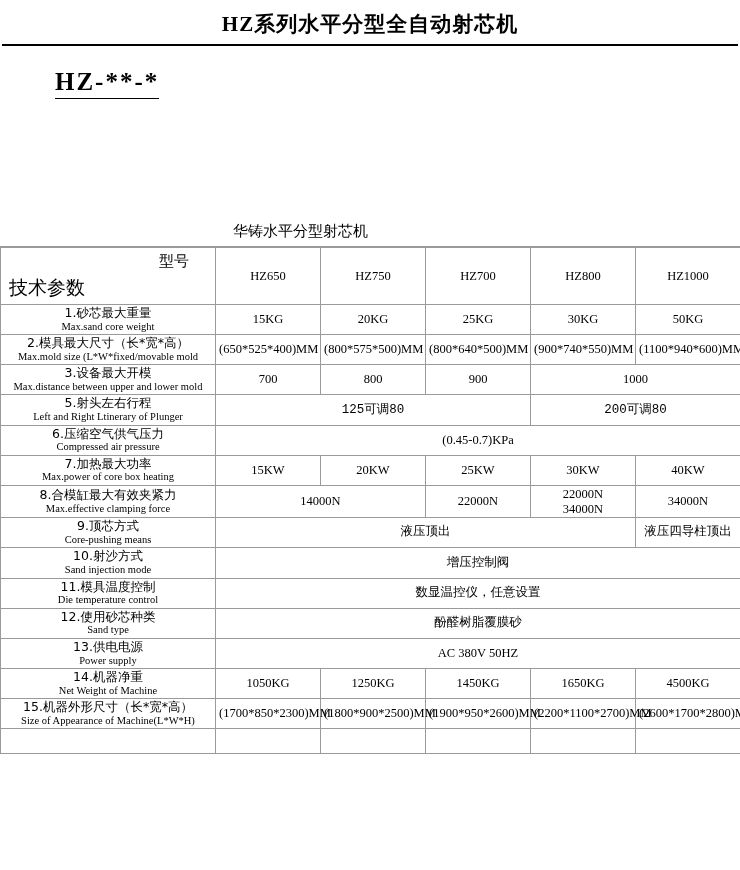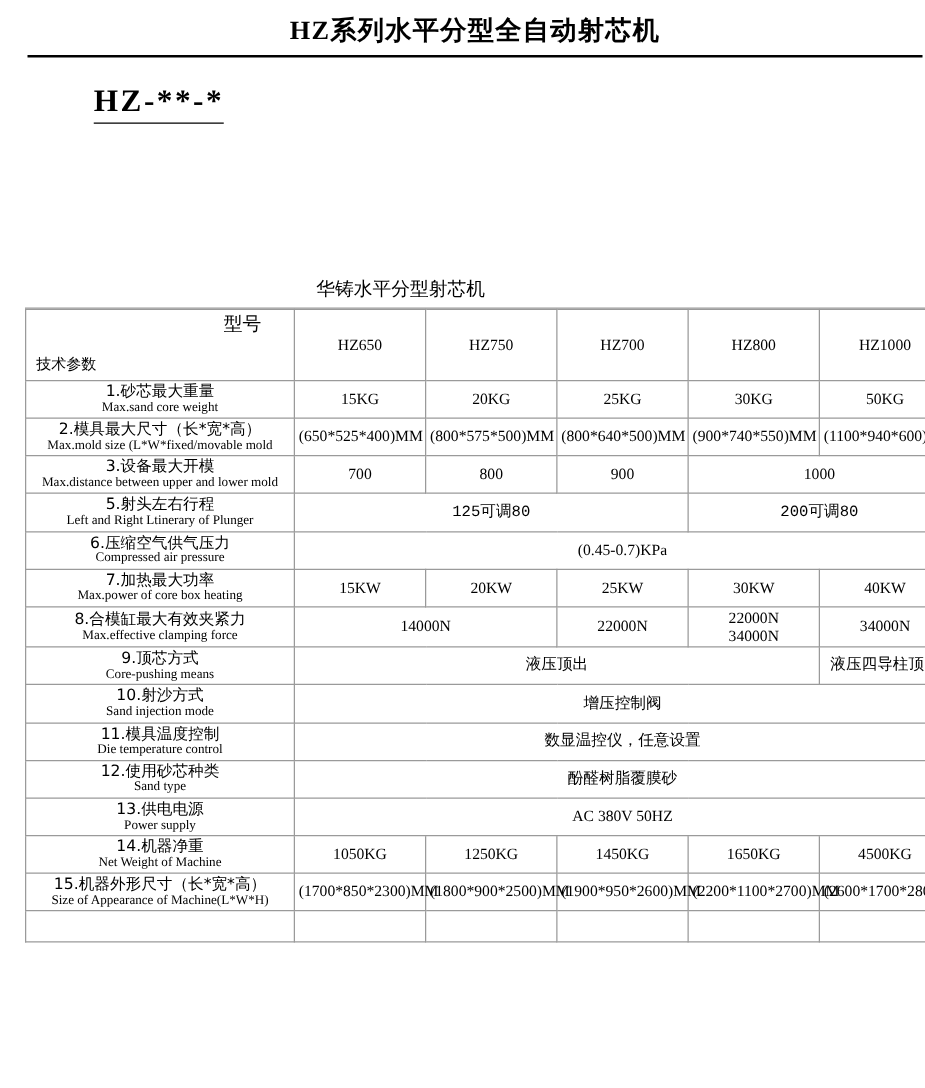--- a/index.html
+++ b/index.html
@@ -12,21 +12,20 @@
     background: #ffffff;
     font-family: "Liberation Serif", serif;
     color: #000000;
     overflow: hidden;
   }
   .page {
     position: relative;
     width: 740px;
     height: 870px;
     box-sizing: border-box;
-    padding-left: 20px;
   }
   .title {
     text-align: center;
     font-size: 21px;
     font-weight: bold;
     letter-spacing: 1px;
     padding-top: 10px;
     padding-bottom: 6px;
   }
   .title-rule {
@@ -104,27 +103,27 @@
     font-family: "Liberation Serif", serif;
   }
   .hdr-param {
     position: relative;
   }
   .hdr-param .xinghao {
     position: absolute;
     right: 26px;
     top: 4px;
     font-size: 15px;
-    font-family: Liberation Mono, monospace;
+    font-family: Liberation Sans, sans-serif;
   }
   .hdr-param .jishu {
     position: absolute;
     left: 8px;
     bottom: 6px;
-    font-size: 12px;
+    font-size: 19px;
     font-family: "DejaVu Sans", sans-serif;
   }
   .model-name {
     font-size: 16px;
     font-family: "Liberation Serif", serif;
   }
   .small-val {
     font-size: 10.5px;
     white-space: nowrap;
   }

